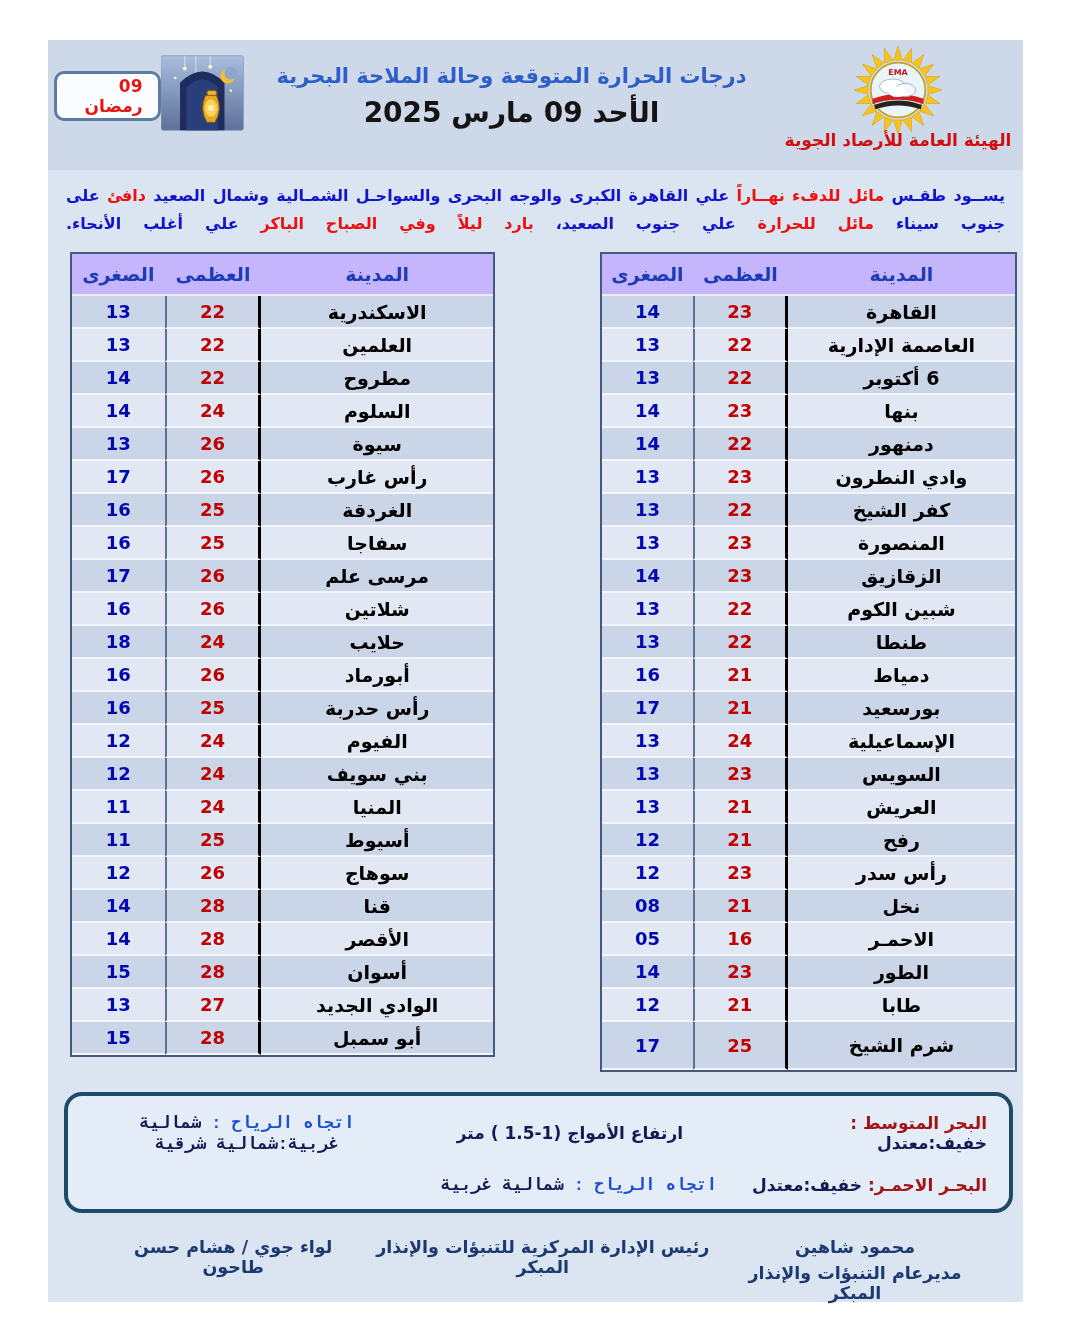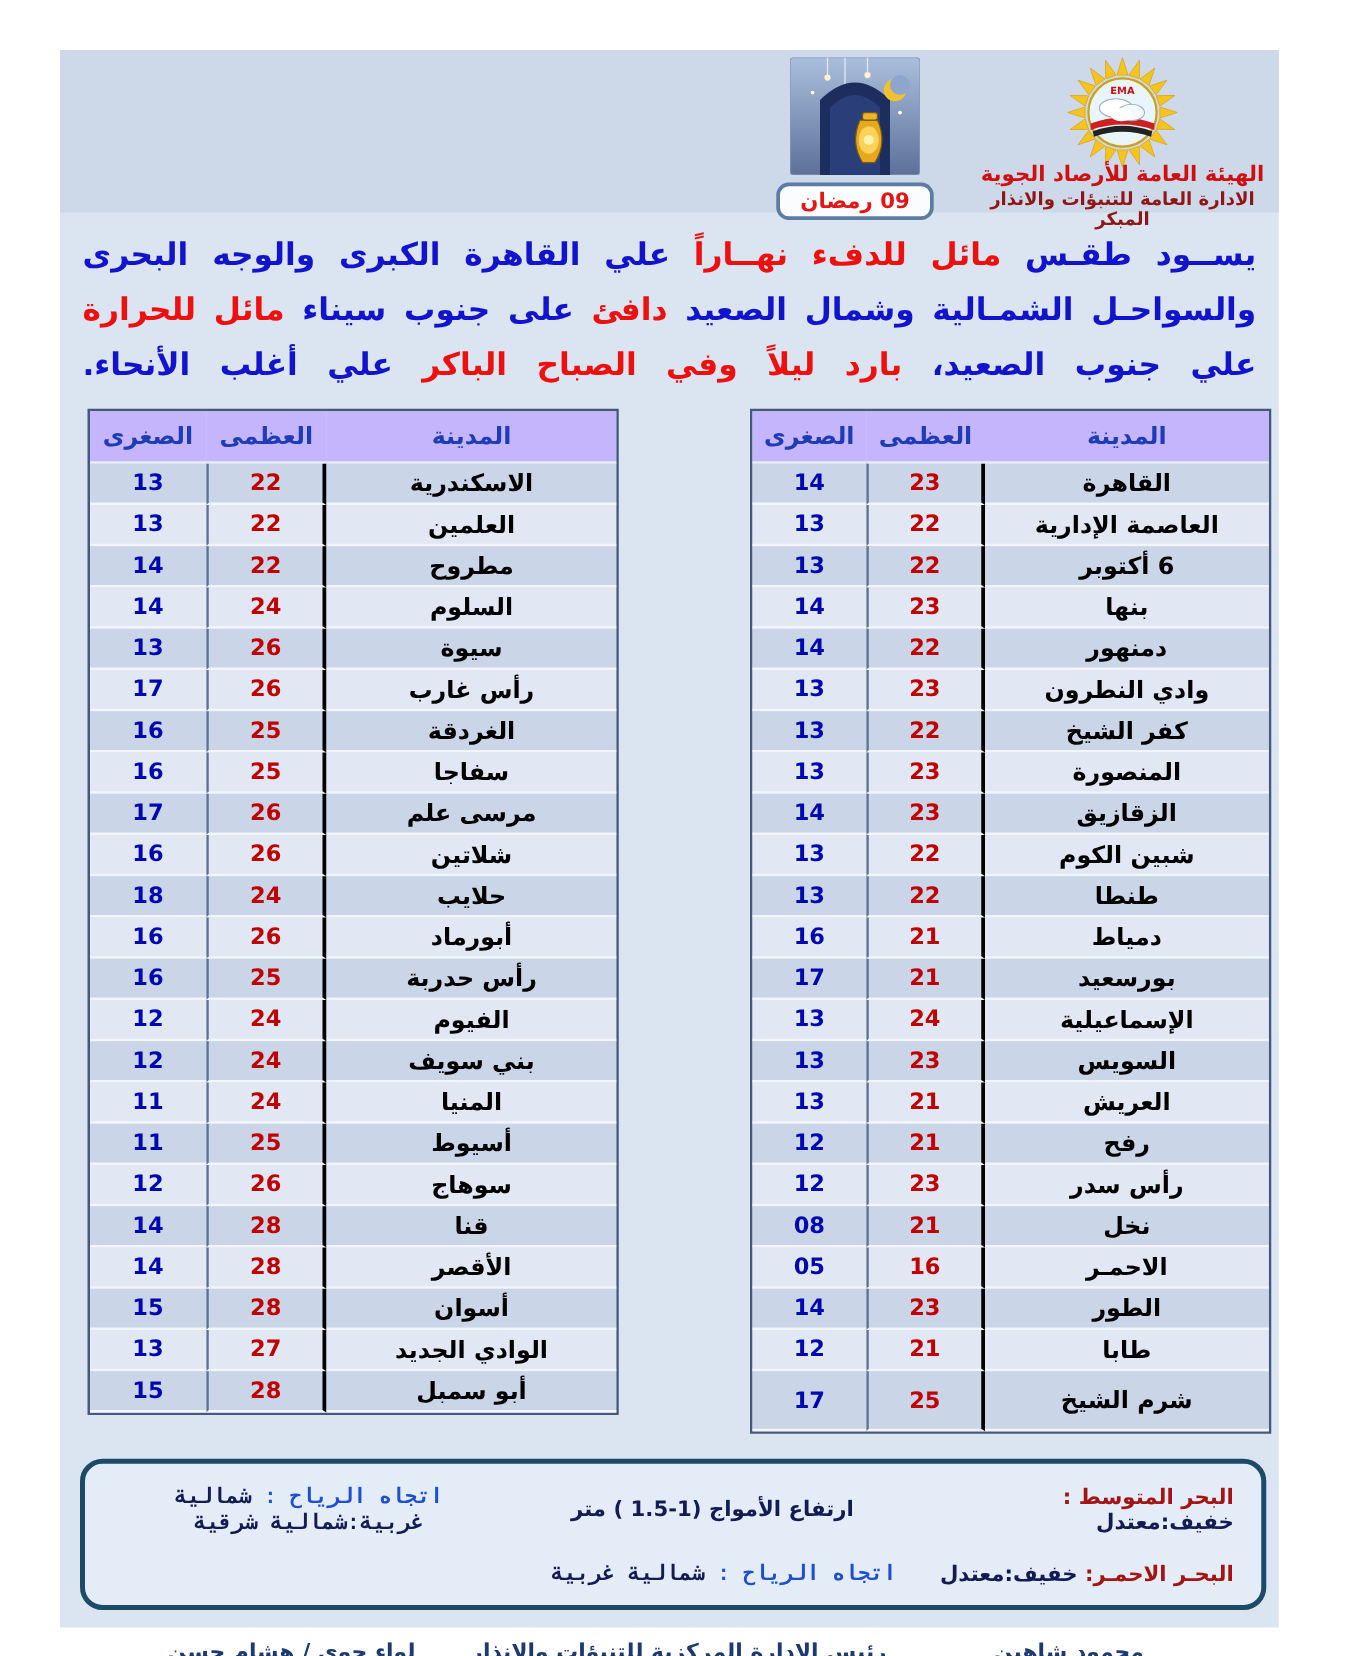--- a/index.html
+++ b/index.html
@@ -17,26 +17,26 @@
   
   .header-band { background:#cdd9e9; height:130px; display:flex; align-items:flex-start;
     padding:4px 6px 0 6px; }
   .org-block { width:238px; text-align:center; padding-top:2px; }
   .org-block svg { display:block; margin:0 auto; }
   .org-line1 { color:var(--org-red); font-weight:bold; font-size:17px; margin-top:-4px; }
   .org-line2 { color:var(--org-dark-red); font-weight:bold; font-size:14.5px; margin-top:2px; }
   .title-block { flex:1; text-align:center; padding-top:20px; }
   .main-title { color:var(--title-blue); font-weight:bold; font-size:21px; }
   .date-line { color:#141414; font-weight:bold; font-size:28px; margin-top:8px; letter-spacing:1px; }
-  .lantern-block { width:190px; display:flex; flex-direction:column; align-items:center; padding-top:2px; }
+  .lantern-block { width:190px; display:flex; flex-direction:row; align-items:center; padding-top:2px; }
   .ramadan-badge { margin-top:6px; border:3px solid #5c7ca3; border-radius:10px; background:#fbfcfe;
     color:#e51515; font-weight:bold; font-size:17px; padding:2px 16px; }
 
   
-  .forecast { padding:12px 18px 6px 18px; font-size:25px; font-weight:bold; line-height:1.75;
+  .forecast { padding:12px 18px 6px 18px; font-size:16px; font-weight:bold; line-height:1.75;
     text-align:justify; text-align-last:justify; }
   .seg-blue { color:var(--forecast-blue); }
   .seg-red  { color:var(--forecast-red); }
 
   
   .tables-row { display:flex; justify-content:space-between; padding:8px 6px 0 22px; align-items:flex-start; }
   table { border-collapse:separate; border-spacing:0; border:2px solid #46597c; table-layout:fixed; }
   .t-right { width:417px; }
   .t-left  { width:425px; }
   col.c1 { width:55%; } col.c2 { width:23%; } col.c3 { width:22%; }
@@ -102,23 +102,26 @@
         </g>
         <circle cx="50" cy="50" r="31" fill="#e9f4fb" stroke="#caa21a" stroke-width="2"></circle>
         <text x="50" y="33" text-anchor="middle" font-size="9" font-weight="bold" fill="#c41212">EMA</text>
         <path d="M21,60 Q50,49 79,60 L79,66 Q50,56 21,66 Z" fill="#cf2020"></path>
         <path d="M23,67 Q50,57 77,67 L76,72 Q50,63 24,72 Z" fill="#222222"></path>
         <ellipse cx="44" cy="46" rx="15" ry="8.5" fill="#ffffff" stroke="#9ab0c0" stroke-width="1"></ellipse>
         <ellipse cx="58" cy="50" rx="12" ry="7.5" fill="#f4f9fc" stroke="#9ab0c0" stroke-width="1"></ellipse>
         <ellipse cx="49" cy="52" rx="10" ry="6" fill="#ffffff"></ellipse>
       </svg>
       <div class="org-line1">الهيئة العامة للأرصاد الجوية</div>
-      <div class="org-line2">الادارة العامة للتنبؤات والانذار المبكر</div>
-    </div>
-
+    </div>
+
+    <div class="title-block">
+      <div class="main-title">درجات الحرارة المتوقعة وحالة الملاحة البحرية</div>
+      <div class="date-line">الأحد 09  مارس 2025</div>
+    </div>
 
     <div class="lantern-block">
       <svg width="104" height="94" viewBox="0 0 104 94">
         <defs>
           <linearGradient id="lg" x1="0" y1="0" x2="0" y2="1">
             <stop offset="0" stop-color="#aabfdd"></stop>
               <stop offset="1" stop-color="#5d7099"></stop>
           </linearGradient>
         </defs>
         <rect x="0" y="0" width="104" height="94" rx="3" fill="url(#lg)" stroke="#8899bb"></rect>

